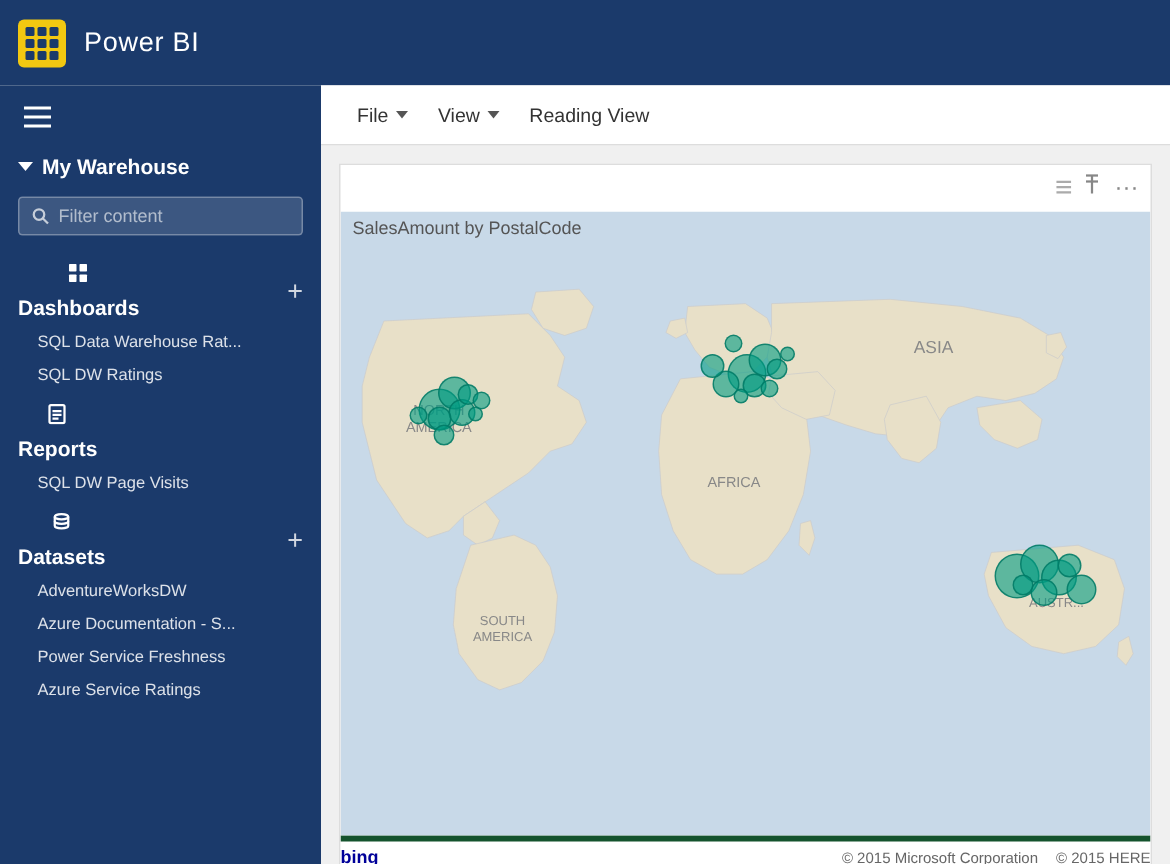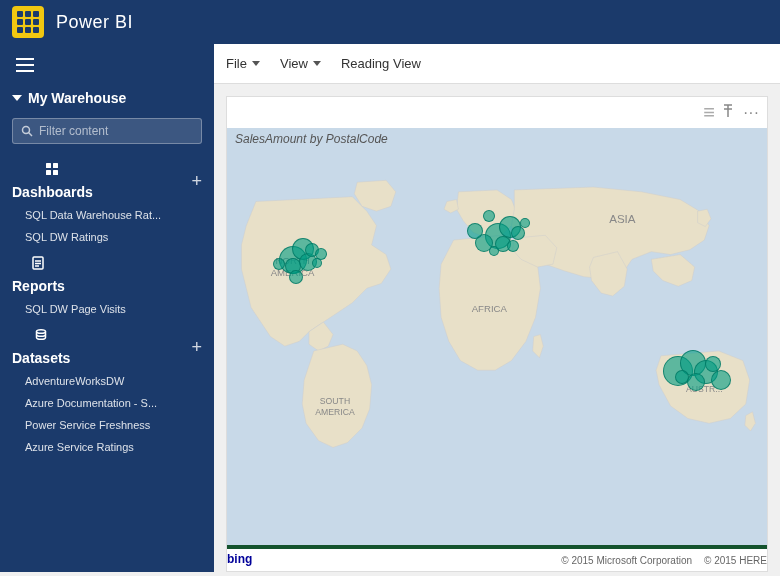--- a/index.html
+++ b/index.html
@@ -1,21 +1,21 @@
 <!DOCTYPE html>
 <html><head>
   <meta charset="utf-8">
   <style>
     * { margin: 0; padding: 0; box-sizing: border-box; }
     body { width: 780px; height: 576px; font-family: 'Segoe UI', Arial, sans-serif; font-size: 13px; overflow: hidden; background: #f0f0f0; }
 
     
     #topbar {
       width: 780px;
-      height: 44px;
+      height: 57px;
       background: #1a1a2e;
       background: #243a5e;
       background: #1b3a6b;
       display: flex;
       align-items: center;
       padding: 0 12px;
       gap: 12px;
     }
     #app-icon {
       width: 32px; height: 32px;
@@ -118,21 +118,21 @@
       background: #f0f0f0;
       display: flex;
       flex-direction: column;
     }
 
     
     #toolbar {
       height: 40px;
       background: white;
       border-bottom: 1px solid #ddd;
-      display: flex; align-items: center; padding: 0 4px; gap: 4px;
+      display: flex; align-items: center; padding: 0 16px; gap: 4px;
     }
     .toolbar-btn {
       display: flex; align-items: center; gap: 3px;
       padding: 4px 8px; cursor: pointer; font-size: 13px; color: #333;
       border-radius: 2px;
     }
     .toolbar-chevron {
       width: 0; height: 0;
       border-left: 4px solid transparent;
       border-right: 4px solid transparent;
@@ -157,21 +157,21 @@
     }
     .card-icon { color: #555; font-size: 16px; cursor: pointer; opacity: 0.7; }
     .drag-handle { color: #888; letter-spacing: -2px; font-size: 20px; }
 
     #map-container {
       flex: 1; position: relative; overflow: hidden;
     }
 
     #map-title {
       position: absolute; top: 4px; left: 8px;
-      font-size: 12px; color: #555; z-index: 2; font-style: italic;
+      font-size: 12px; color: #555; z-index: 2;
     }
 
     
     #map-bg {
       width: 100%; height: 100%;
       background: #c8d9e8;
       position: relative;
     }
 
     

